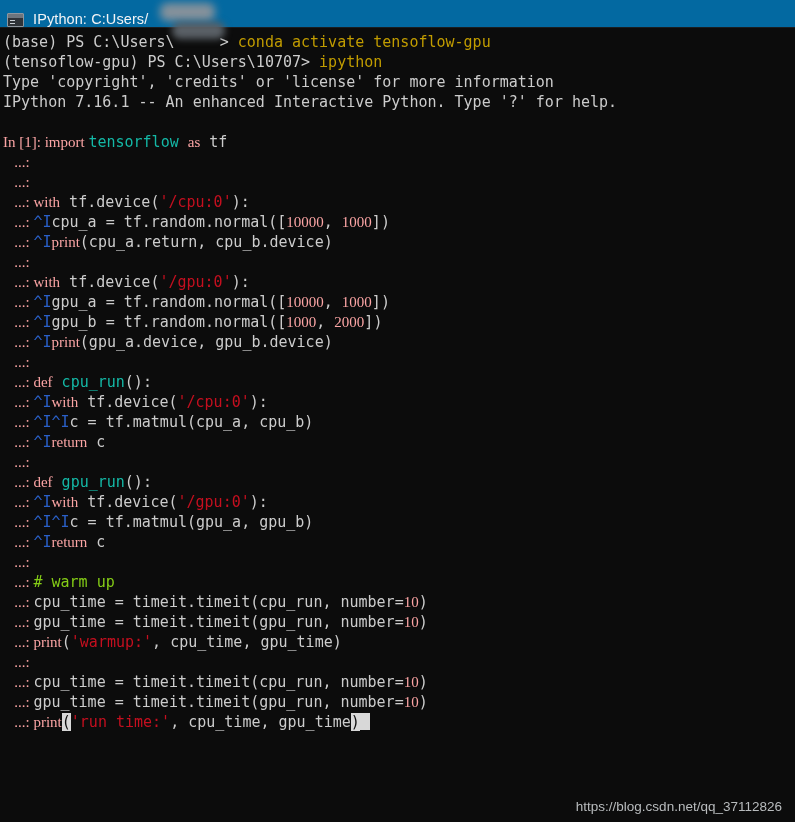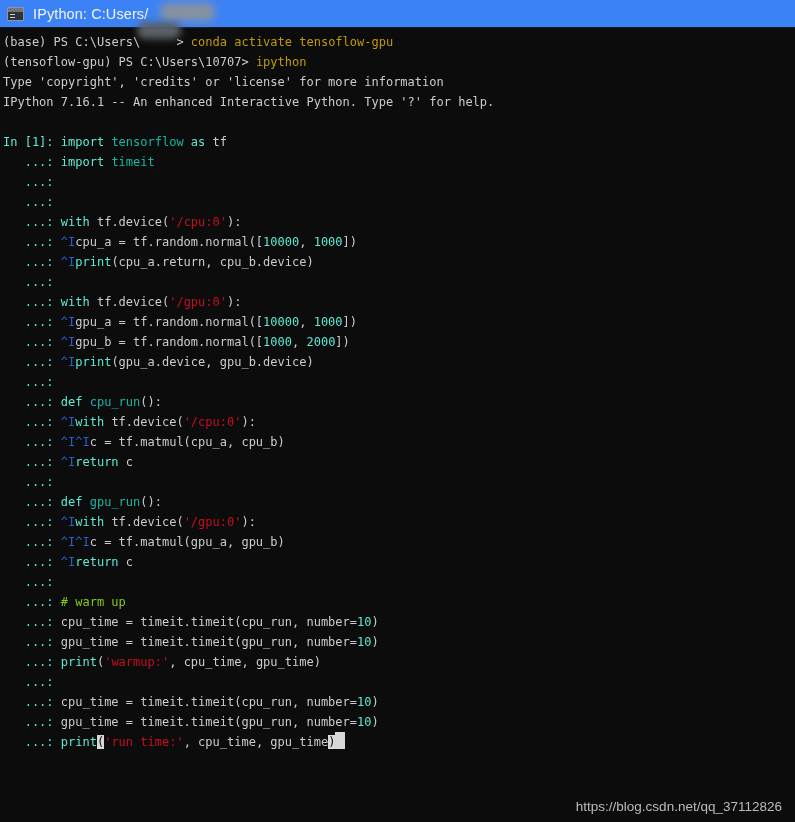--- a/index.html
+++ b/index.html
@@ -10,23 +10,23 @@
   body {
     width: 795px;
     height: 822px;
     overflow: hidden;
     font-family: "DejaVu Sans Mono", "Liberation Mono", monospace;
   }
 
   
   #titlebar {
     height: 28px;
-    background: #3b82f6;
+    background: #0369a1;
     display: flex;
-    align-items: center;
+    align-items: flex-end;
     padding-left: 7px;
     box-sizing: border-box;
     position: relative;
     border-bottom: 1px solid #1a1d20;
   }
   #titlebar .ticon {
     width: 17px;
     height: 14px;
     border: 1px solid #8e969e;
     border-radius: 1px;
@@ -67,26 +67,26 @@
   #term {
     position: relative;
     height: 794px;
     background: #0c0c0c;
     padding: 4px 0 0 3px;
     box-sizing: border-box;
   }
   .line {
     height: 20px;
     line-height: 20px;
-    font-size: 12px;
+    font-size: 15px;
     white-space: pre;
     color: #cccccc;
     letter-spacing: 0px;
   }
-  .g  { color: #5eead4; }   
+  .g  { color: #fca5a5; font-family: Liberation Serif, serif; }   
   .c  { color: #14b8a6; }   
   .r  { color: #c50f1f; }   
   .w  { color: #cccccc; }   
   .y  { color: #c19c00; }   
   .gy { color: #84cc16; }   
   .ind{ color: #2a60c8; }   
   .hl { background: #d8d8d8; color: #0c0c0c; }
   .cursor {
     display: inline-block;
     width: 10px;
@@ -137,21 +137,20 @@
 
   <div class="line"><span class="w">(tensoflow-gpu)</span><span class="w"> PS C:\Users\10707&gt; </span><span class="y">ipython</span></div>
 
   <div class="line">Type 'copyright', 'credits' or 'license' for more information</div>
   <div class="line">IPython 7.16.1 -- An enhanced Interactive Python. Type '?' for help.</div>
 
   <div class="line">&nbsp;</div>
 
   <div id="code-area">
       <div class="line"><span class="g">In [1]: </span><span class="g">import </span><span class="c">tensorflow</span><span class="w"> </span><span class="g">as</span><span class="w"> tf</span></div>
-      <div class="line"><span class="g">   ...: </span><span class="g">import </span><span class="c">timeit</span></div>
       <div class="line"><span class="g">   ...: </span>&nbsp;</div>
       <div class="line"><span class="g">   ...: </span>&nbsp;</div>
       <div class="line"><span class="g">   ...: </span><span class="g">with</span><span class="w"> tf.device(</span><span class="r">'/cpu:0'</span><span class="w">):</span></div>
       <div class="line"><span class="g">   ...: </span><span class="ind">^I</span><span class="w">cpu_a = tf.random.normal([</span><span class="g">10000</span><span class="w">, </span><span class="g">1000</span><span class="w">])</span></div>
       <div class="line"><span class="g">   ...: </span><span class="ind">^I</span><span class="g">print</span><span class="w">(cpu_a.return, cpu_b.device)</span></div>
       <div class="line"><span class="g">   ...: </span>&nbsp;</div>
       <div class="line"><span class="g">   ...: </span><span class="g">with</span><span class="w"> tf.device(</span><span class="r">'/gpu:0'</span><span class="w">):</span></div>
       <div class="line"><span class="g">   ...: </span><span class="ind">^I</span><span class="w">gpu_a = tf.random.normal([</span><span class="g">10000</span><span class="w">, </span><span class="g">1000</span><span class="w">])</span></div>
       <div class="line"><span class="g">   ...: </span><span class="ind">^I</span><span class="w">gpu_b = tf.random.normal([</span><span class="g">1000</span><span class="w">, </span><span class="g">2000</span><span class="w">])</span></div>
       <div class="line"><span class="g">   ...: </span><span class="ind">^I</span><span class="g">print</span><span class="w">(gpu_a.device, gpu_b.device)</span></div>

